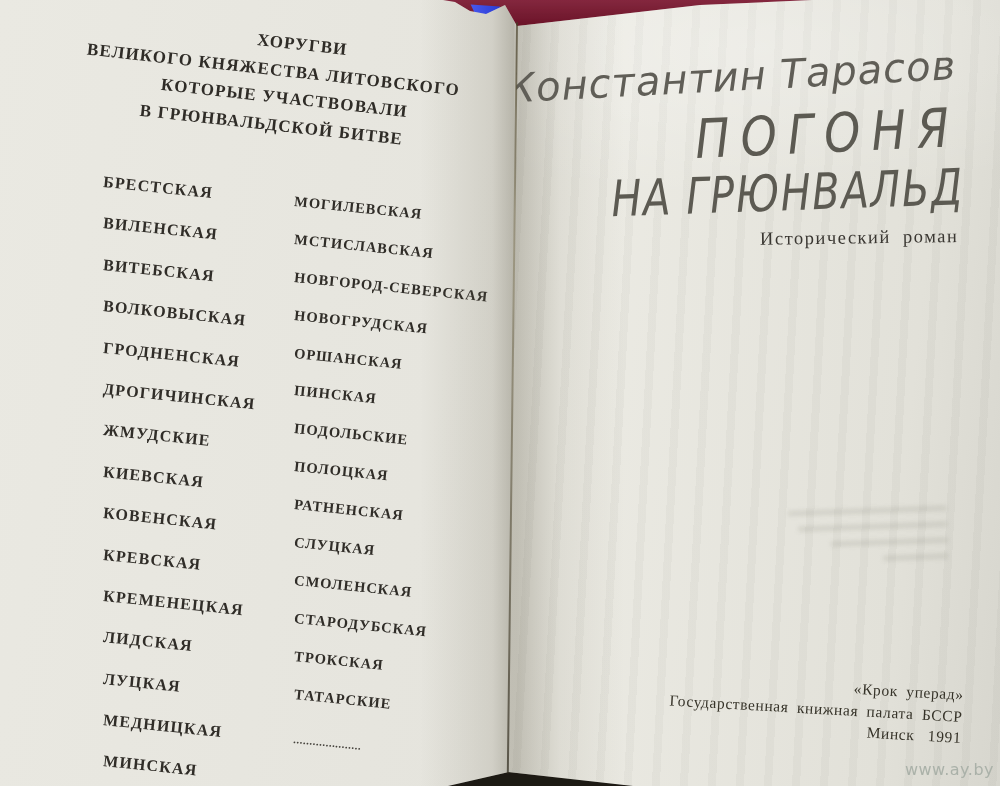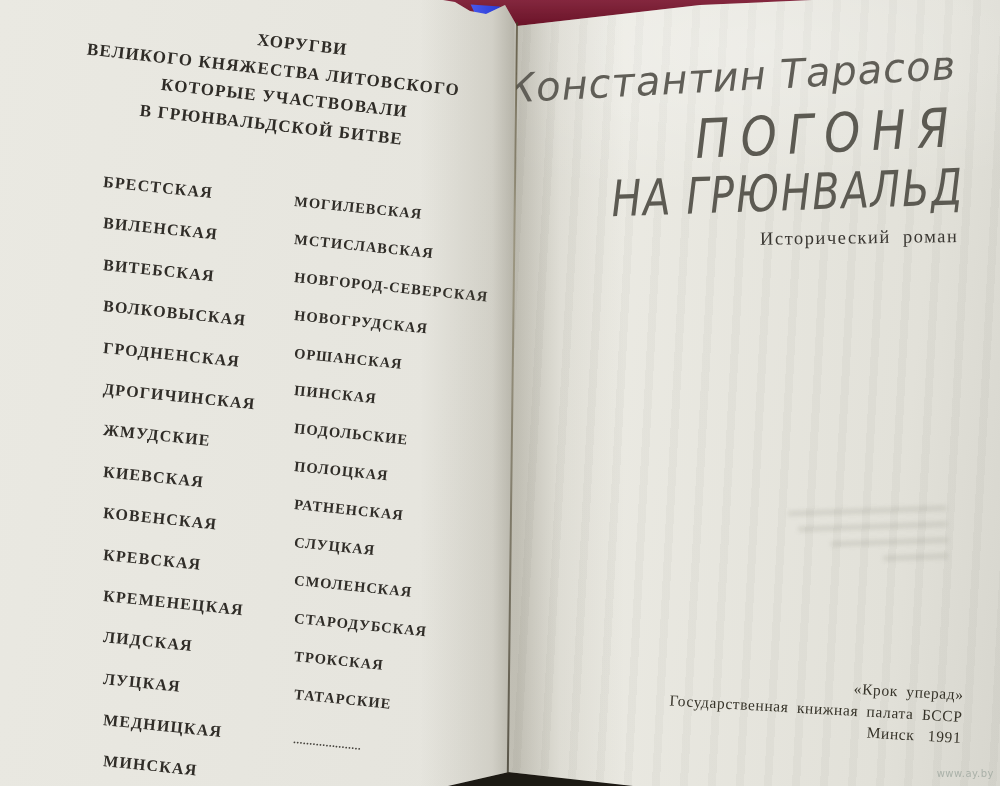--- a/index.html
+++ b/index.html
@@ -61,21 +61,21 @@
          display:flex;flex-direction:column;align-items:flex-end;gap:10px;filter:blur(2px);}
   .ghost div{height:6px;background:rgba(110,112,100,.14);border-radius:3px;}
   .g1{width:160px;} .g2{width:150px;} .g3{width:118px;} .g4{width:66px;}
   .imprint{position:absolute;top:684px;right:36px;z-index:4;text-align:right;
            font-size:15.5px;line-height:21.5px;letter-spacing:.6px;word-spacing:4px;color:#363329;
            transform:rotate(3.2deg);transform-origin:100% 0;}
   .imprint div{white-space:nowrap;}
   .imprint .city{word-spacing:9px;}
   
   .watermark{position:absolute;right:6px;bottom:7px;z-index:5;
-             font-family:"DejaVu Sans",sans-serif;font-size:10px;letter-spacing:.5px;
+             font-family:"DejaVu Sans",sans-serif;font-size:16px;letter-spacing:.5px;
              color:rgba(168,175,166,.95);}
 </style>
 </head>
 <body>
 
 <div class="photo">
 
   <div class="bookmark"></div>
 
   <div class="page page-left">

